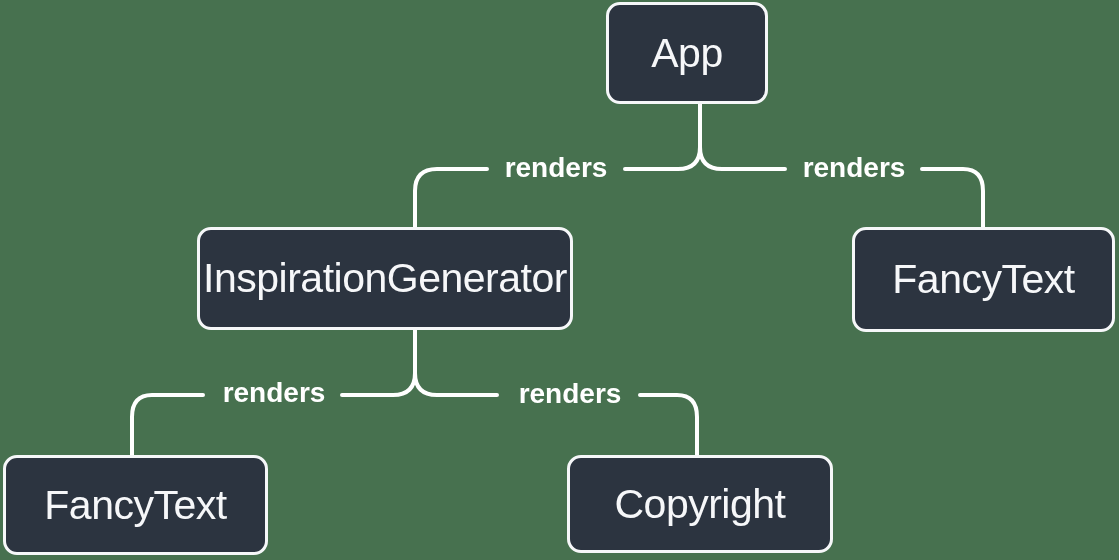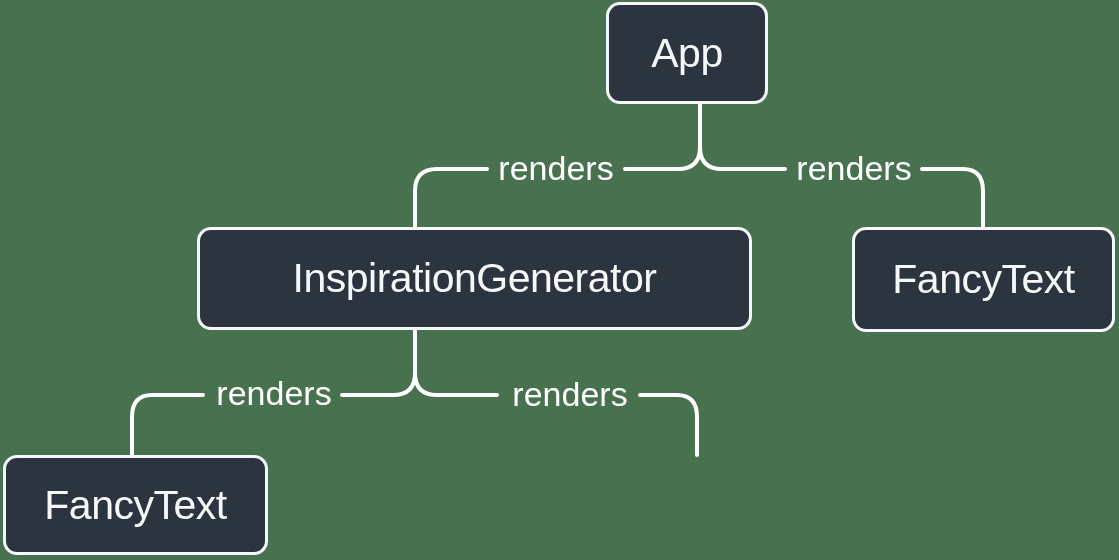--- a/index.html
+++ b/index.html
@@ -45,22 +45,22 @@
   .node .node-label {
     font-size: 41px;
     font-weight: 400;
     letter-spacing: -0.5px;
     white-space: nowrap;
   }
   .edge-label {
     position: absolute;
     transform: translate(-50%, -50%);
     color: var(--edge-label-text);
-    font-size: 34px;
-    font-weight: 400;
+    font-size: 28px;
+    font-weight: 700;
     letter-spacing: 0;
     white-space: nowrap;
   }
 </style>
 </head>
 <body>
 
 <div class="stage">
 
   <svg class="edges" viewBox="0 0 1119 560" xmlns="http://www.w3.org/2000/svg" aria-hidden="true">
@@ -79,32 +79,35 @@
 
     <path d="M203 395 L152 395 Q132 395 132 417 L132 455"></path>
 
     <path d="M640 395 L677 395 Q697 395 697 417 L697 455"></path>
   </svg>
 
   <div class="node" style="left:606px; top:2px; width:162px; height:102px;">
     <span class="node-label">App</span>
   </div>
 
-  <div class="node" style="left:197px; top:227px; width:555px; height:103px;">
+  <div class="node" style="left:197px; top:227px; width:376px; height:103px;">
     <span class="node-label">InspirationGenerator</span>
   </div>
 
   <div class="node" style="left:852px; top:227px; width:263px; height:105px;">
     <span class="node-label">FancyText</span>
   </div>
 
   <div class="node" style="left:3px; top:455px; width:265px; height:100px;">
     <span class="node-label">FancyText</span>
   </div>
 
+  <div class="node" style="left:567px; top:455px; width:266px; height:98px;">
+    <span class="node-label">Copyright</span>
+  </div>
 
   <div class="edge-label" style="left:556px; top:168px;">renders</div>
 
   <div class="edge-label" style="left:854px; top:168px;">renders</div>
 
   <div class="edge-label" style="left:274px; top:393px;">renders</div>
 
   <div class="edge-label" style="left:570px; top:394px;">renders</div>
 
 </div>

